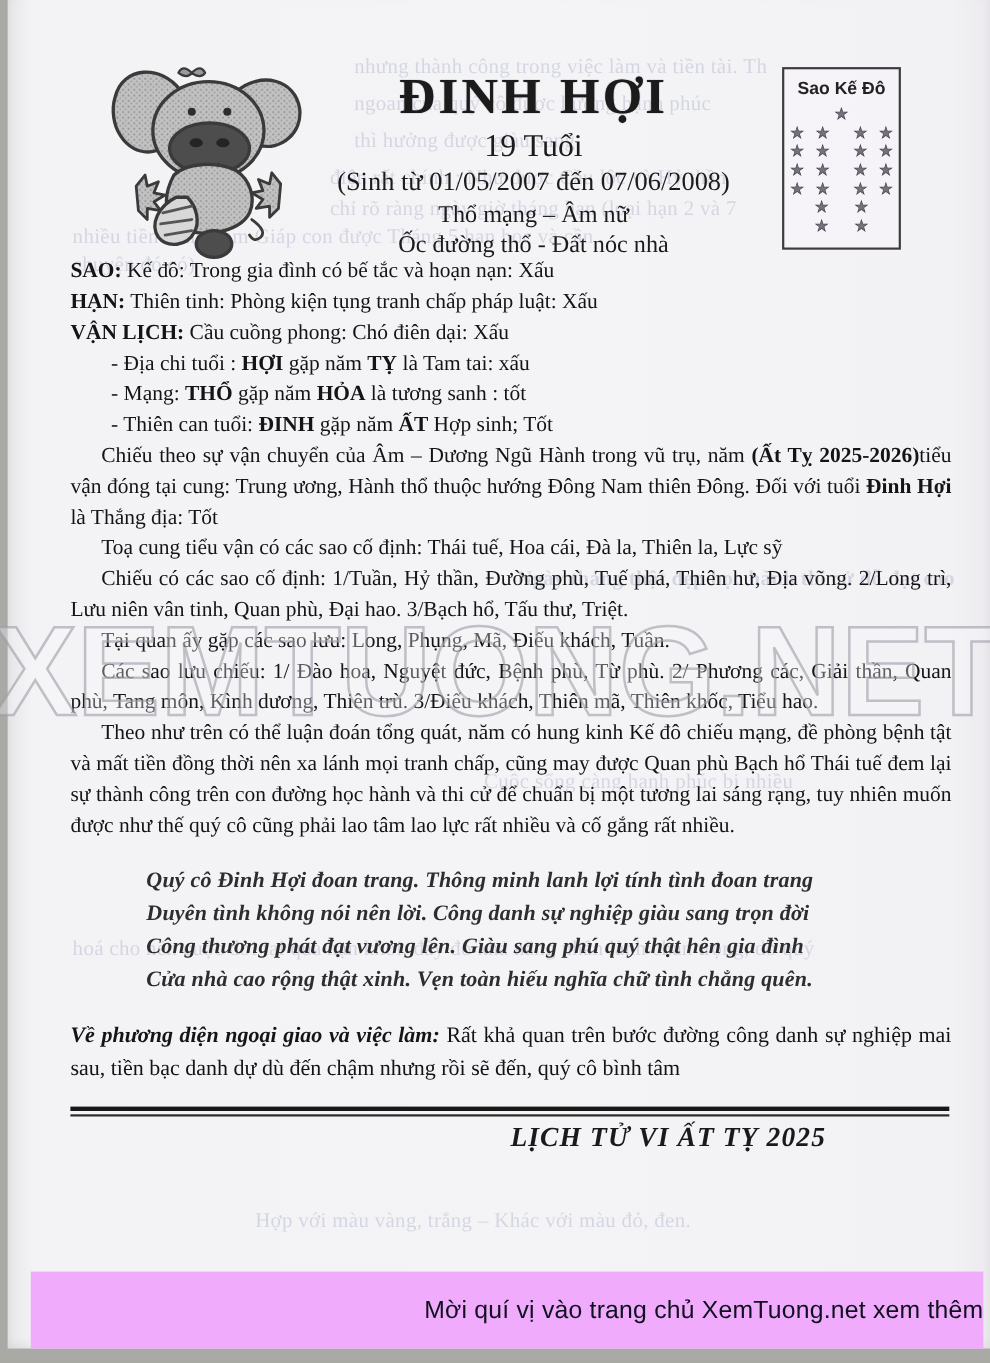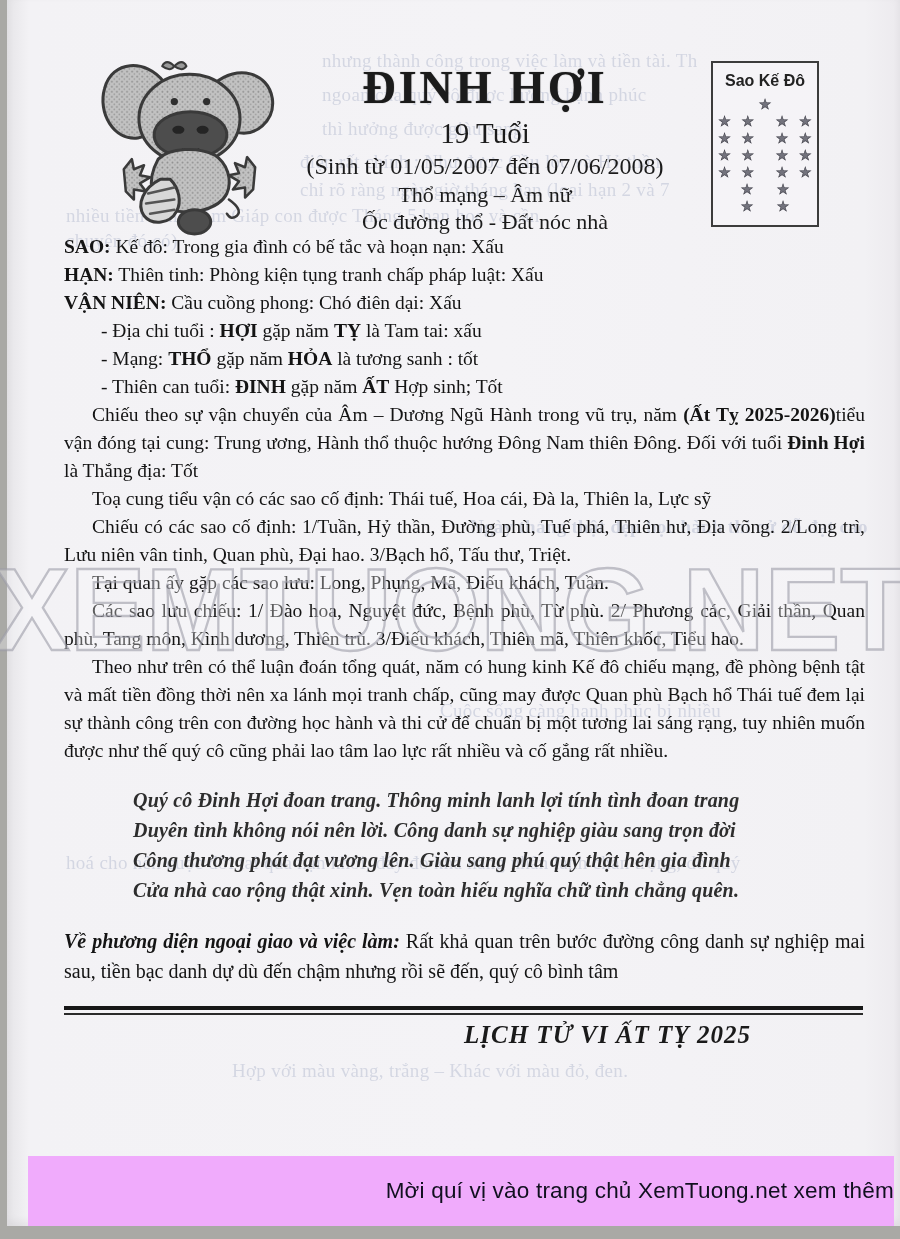--- a/index.html
+++ b/index.html
@@ -100,21 +100,21 @@
     <div class="ghost" style="top: 50px; left: 322px; width: 560px;">nhưng thành công trong việc làm và tiền tài. Th</div>
     <div class="ghost" style="top: 84px; left: 322px; width: 560px;">ngoan của quý cô được hưởng hạnh phúc</div>
     <div class="ghost" style="top: 118px; left: 322px; width: 560px;">thì hưởng được giàu sang</div>
     <div class="ghost" style="top: 151px; left: 300px; width: 582px;">điện rất chính : Như được Cầu lộc và Hỷ thần</div>
     <div class="ghost" style="top: 179px; left: 300px; width: 582px;">chỉ rõ ràng ngày giờ tháng hạn (loại hạn 2 và 7</div>
     <div class="ghost" style="top: 205px; left: 66px; width: 700px;">nhiều tiền công năm Giáp con được Tháng 5 hạn học và cần</div>
     <div class="ghost" style="top: 230px; left: 66px; width: 200px;">chuyện đó có)</div>
     <div class="ghost" style="top: 516px; left: 470px; width: 410px; font-weight: bold;">Ngày tháng thật đẹp học hành thi cử đỗ đạt cao</div>
     <div class="ghost" style="top: 700px; left: 440px; width: 440px;">Cuộc sống càng hạnh phúc bị nhiều</div>
     <div class="ghost" style="top: 852px; left: 66px; width: 816px;">hoá cho nên cuộc đời tai qua nạn khỏi, đây đó khả năng nhân lành chan trọng, do quý</div>
-    <div class="ghost" style="top: 1060px; left: 232px; width: 460px;">Hợp với màu vàng, trắng – Khác với màu đỏ, đen.</div>
+    <div class="ghost" style="top: 1099px; left: 232px; width: 460px;">Hợp với màu vàng, trắng – Khác với màu đỏ, đen.</div>
   </div>
 
 <div class="pig">
   <svg viewBox="0 0 210 190" width="215" height="192">
     <defs>
       <pattern id="stip" width="5" height="5" patternUnits="userSpaceOnUse">
         <rect width="5" height="5" fill="#c2c2c2"></rect>
         <circle cx="1.2" cy="1.4" r="0.9" fill="#8f8f8f"></circle>
         <circle cx="3.6" cy="3.8" r="0.8" fill="#9a9a9a"></circle>
       </pattern>
@@ -187,21 +187,21 @@
         <span class="st">★</span>
         <span class="st">★</span>
       </div>
     </div>
 </div>
 
 <div class="flow">
   <div id="body-paragraphs">
       <p class="para lead"><span class="b">SAO:</span><span> Kế đô: Trong gia đình có bế tắc và hoạn nạn: Xấu</span></p>
       <p class="para lead"><span class="b">HẠN:</span><span> Thiên tinh: Phòng kiện tụng tranh chấp pháp luật: Xấu</span></p>
-      <p class="para lead"><span class="b">VẬN NIÊN:</span><span> Cầu cuồng phong: Chó điên dại: Xấu</span></p>
+      <p class="para lead"><span class="b">VẬN LỊCH:</span><span> Cầu cuồng phong: Chó điên dại: Xấu</span></p>
       <p class="para dash"><span>- Địa chi tuổi : </span><span class="b">HỢI</span><span> gặp năm </span><span class="b">TỴ</span><span>  là Tam tai: xấu</span></p>
       <p class="para dash"><span>- Mạng: </span><span class="b">THỔ</span><span> gặp năm </span><span class="b">HỎA</span><span> là tương sanh : tốt</span></p>
       <p class="para dash"><span>- Thiên can tuổi: </span><span class="b">ĐINH</span><span>  gặp năm </span><span class="b">ẤT</span><span> Hợp sinh; Tốt</span></p>
       <p class="para ind"><span>Chiếu theo sự vận chuyển của Âm – Dương Ngũ Hành trong vũ trụ, năm </span><span class="b">(Ất Tỵ 2025-2026)</span><span>tiểu vận đóng tại cung: Trung ương, Hành thổ thuộc hướng Đông Nam thiên Đông. Đối với tuổi </span><span class="b">Đinh Hợi</span><span> là Thắng địa: Tốt</span></p>
       <p class="para ind"><span>Toạ cung tiểu vận có các sao cố định: Thái tuế, Hoa cái, Đà la, Thiên la, Lực sỹ</span></p>
       <p class="para ind"><span>Chiếu có các sao cố định: 1/Tuần, Hỷ thần, Đường phù, Tuế phá, Thiên hư, Địa võng. 2/Long trì, Lưu niên vân tinh, Quan phù, Đại hao. 3/Bạch hổ, Tấu thư, Triệt.</span></p>
       <p class="para ind"><span>Tại quan ấy gặp các sao lưu: Long, Phụng, Mã, Điếu khách, Tuần.</span></p>
       <p class="para ind"><span>Các sao lưu chiếu: 1/ Đào hoa, Nguyệt đức, Bệnh phù, Từ phù. 2/ Phương các, Giải thần, Quan phù, Tang môn, Kình dương, Thiên trù. 3/Điếu khách, Thiên mã, Thiên khốc, Tiểu hao.</span></p>
       <p class="para ind"><span>Theo như trên có thể luận đoán tổng quát, năm có hung kinh Kế đô chiếu mạng, đề phòng bệnh tật và mất tiền đồng thời nên xa lánh mọi tranh chấp, cũng may được Quan phù Bạch hổ Thái tuế đem lại sự thành công trên con đường học hành và thi cử để chuẩn bị một tương lai sáng rạng, tuy nhiên muốn được như thế quý cô cũng phải lao tâm lao lực rất nhiều và cố gắng rất nhiều.</span></p>
     </div>

